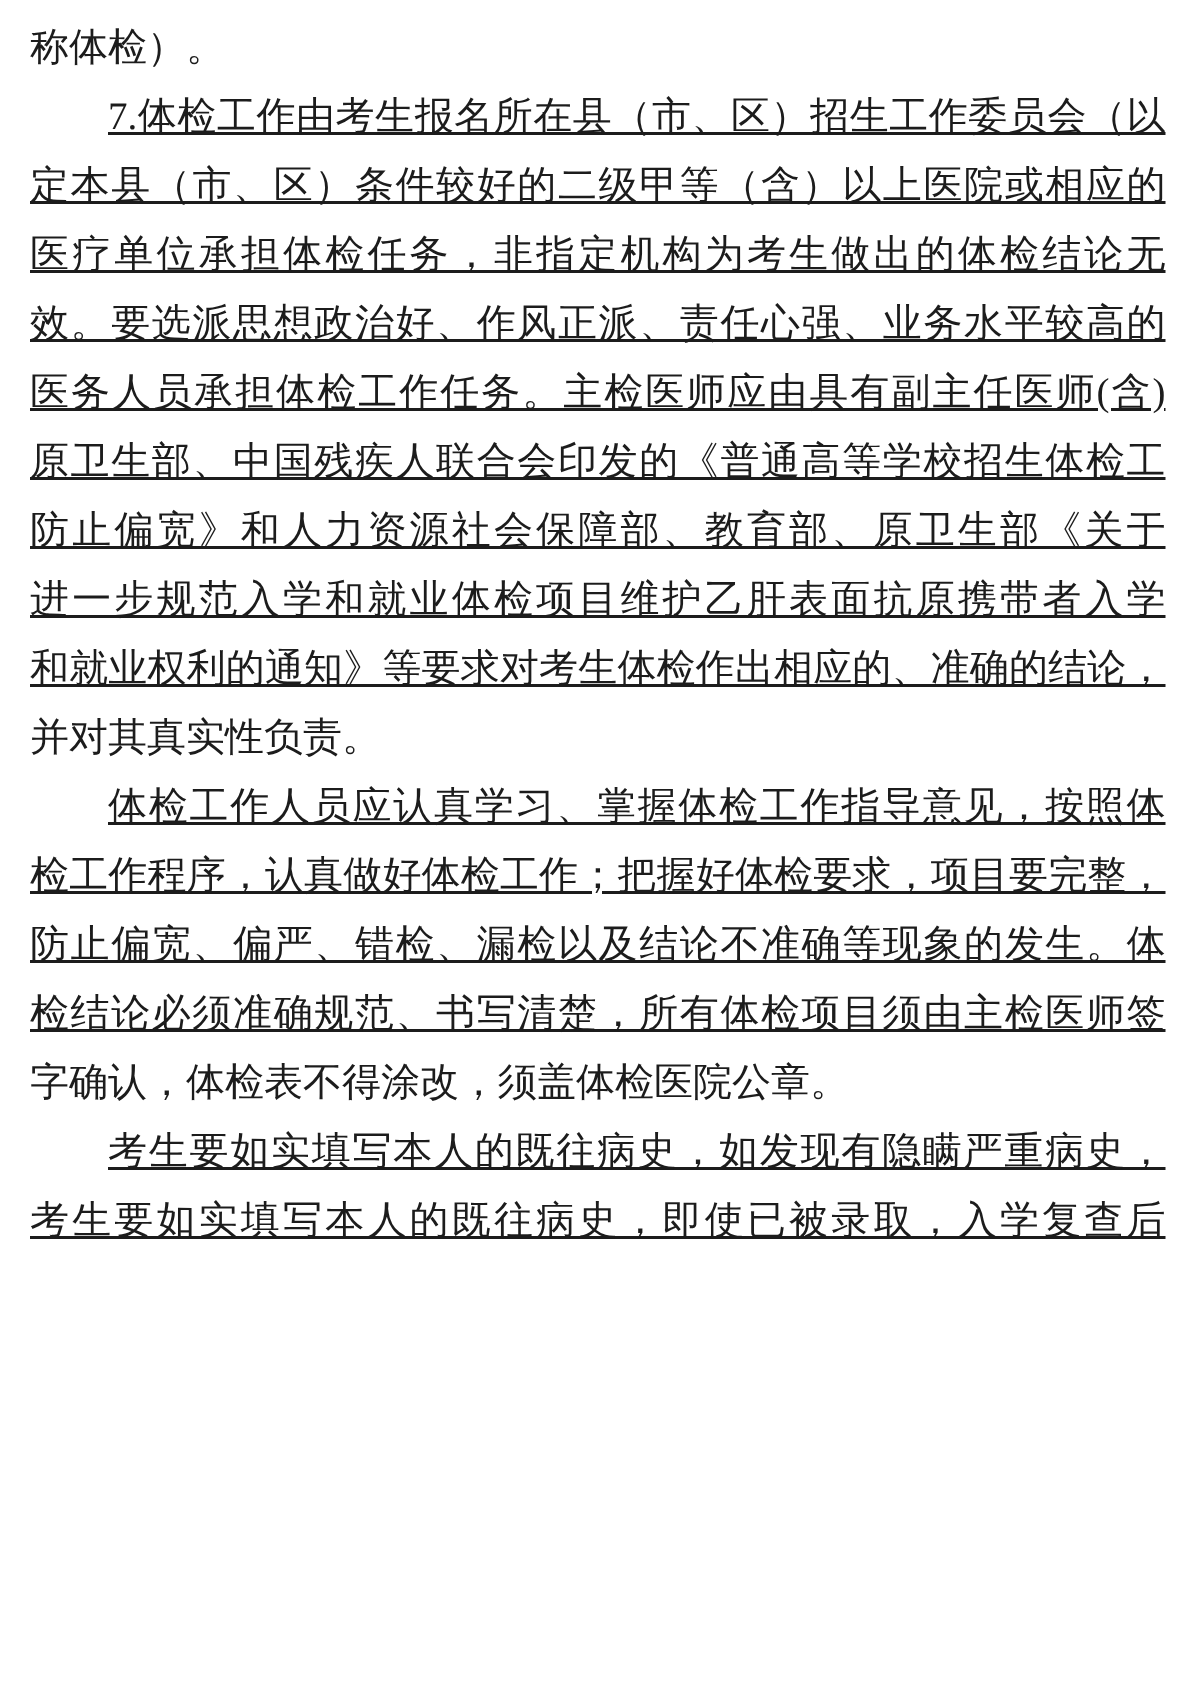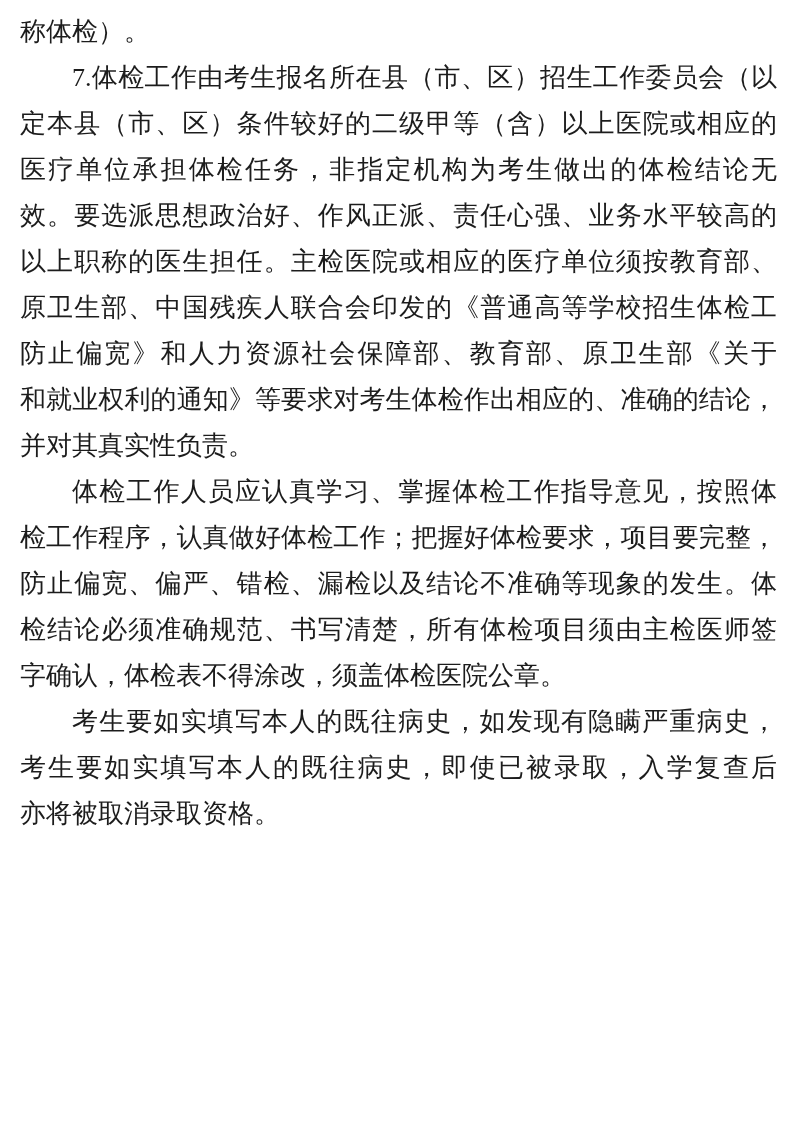--- a/index.html
+++ b/index.html
@@ -23,20 +23,21 @@
     line-height: 46px;
     height: 46px;
     white-space: nowrap;
     text-align: left;
     font-weight: 400;
   }
   .jf {
     white-space: normal;
     text-align: justify;
     text-align-last: justify;
+    text-decoration: underline;
   }
   .ind {
     text-indent: 2em;
   }
   .page-number {
     position: absolute;
     left: 700px;
     top: 1063px;
     width: 84px;
     height: 36px;
@@ -54,23 +55,24 @@
 </head>
 <body>
 
 <div class="page">
   <div class="doc-body">
     <div class="ln">称体检）。</div>
     <div class="ln jf ind">7.体检工作由考生报名所在县（市、区）招生工作委员会（以</div>
     <div class="ln jf">定本县（市、区）条件较好的二级甲等（含）以上医院或相应的</div>
     <div class="ln jf">医疗单位承担体检任务，非指定机构为考生做出的体检结论无</div>
     <div class="ln jf">效。要选派思想政治好、作风正派、责任心强、业务水平较高的</div>
-    <div class="ln jf">以上职称的医生担任。主检医院或相应的医疗单位须按教育部、</div>
+    <div class="ln jf">医务人员承担体检工作任务。主检医师应由具有副主任医师(含)</div>
     <div class="ln jf">原卫生部、中国残疾人联合会印发的《普通高等学校招生体检工</div>
     <div class="ln jf">防止偏宽》和人力资源社会保障部、教育部、原卫生部《关于</div>
+    <div class="ln jf">进一步规范入学和就业体检项目维护乙肝表面抗原携带者入学</div>
     <div class="ln jf">和就业权利的通知》等要求对考生体检作出相应的、准确的结论，</div>
     <div class="ln">并对其真实性负责。</div>
     <div class="ln jf ind">体检工作人员应认真学习、掌握体检工作指导意见，按照体</div>
     <div class="ln jf">检工作程序，认真做好体检工作；把握好体检要求，项目要完整，</div>
     <div class="ln jf">防止偏宽、偏严、错检、漏检以及结论不准确等现象的发生。体</div>
     <div class="ln jf">检结论必须准确规范、书写清楚，所有体检项目须由主检医师签</div>
     <div class="ln">字确认，体检表不得涂改，须盖体检医院公章。</div>
     <div class="ln jf ind">考生要如实填写本人的既往病史，如发现有隐瞒严重病史，</div>
     <div class="ln jf">考生要如实填写本人的既往病史，即使已被录取，入学复查后</div>
     <div class="ln">亦将被取消录取资格。</div>

